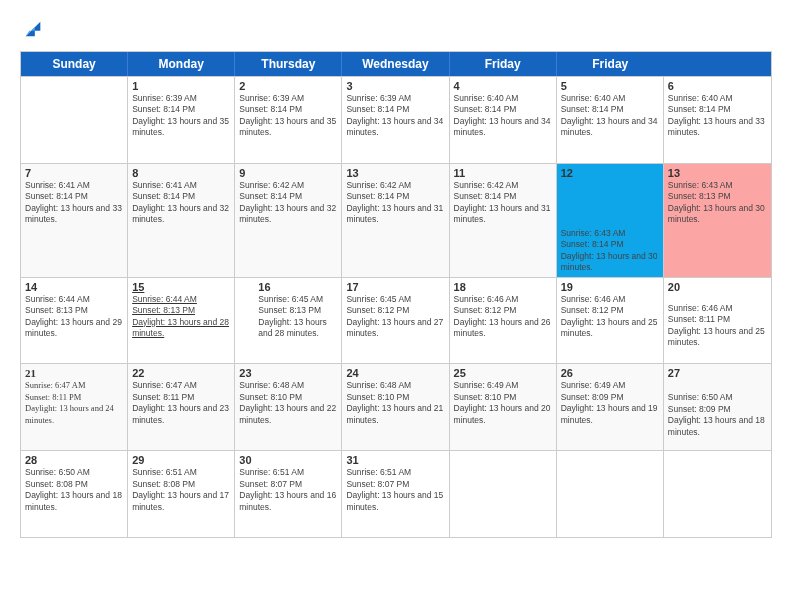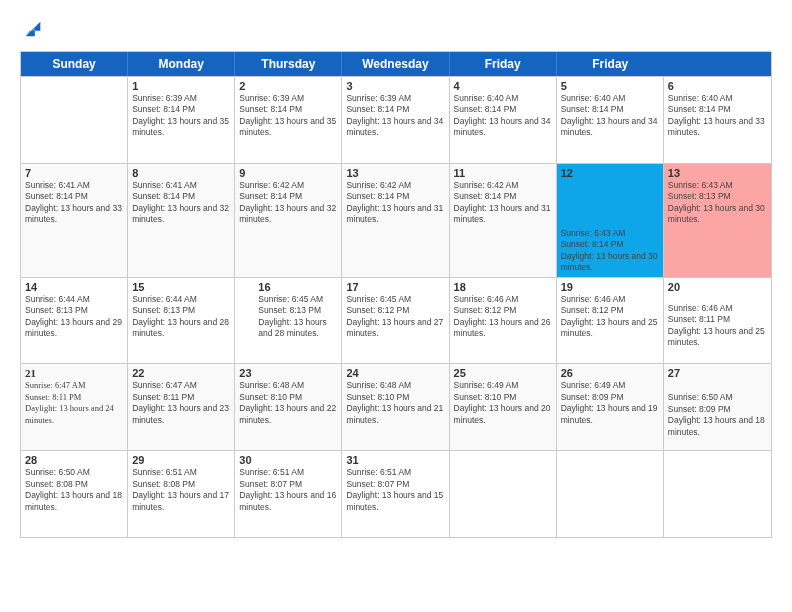--- a/index.html
+++ b/index.html
@@ -240,21 +240,21 @@
 Daylight: 13 hours and 30 minutes.</div>
           </div>
         </div>
         <div class="cal-row">
           <div class="cal-cell" style="background: rgb(255, 255, 255);">
             <div class="day-number">14</div>
             <div class="day-info" style="white-space: pre-line;">Sunrise: 6:44 AM
 Sunset: 8:13 PM
 Daylight: 13 hours and 29 minutes.</div>
           </div>
-          <div class="cal-cell" style="background: rgb(255, 255, 255);">
+          <div class="cal-cell" style="background: rgb(255, 255, 255); text-decoration: underline;">
             <div class="day-number">15</div>
             <div class="day-info" style="white-space: pre-line;">Sunrise: 6:44 AM
 Sunset: 8:13 PM
 Daylight: 13 hours and 28 minutes.</div>
           </div>
           <div class="cal-cell" style="background: rgb(255, 255, 255); margin-left: 19px;">
             <div class="day-number">16</div>
             <div class="day-info" style="white-space: pre-line;">Sunrise: 6:45 AM
 Sunset: 8:13 PM
 Daylight: 13 hours and 28 minutes.</div>

